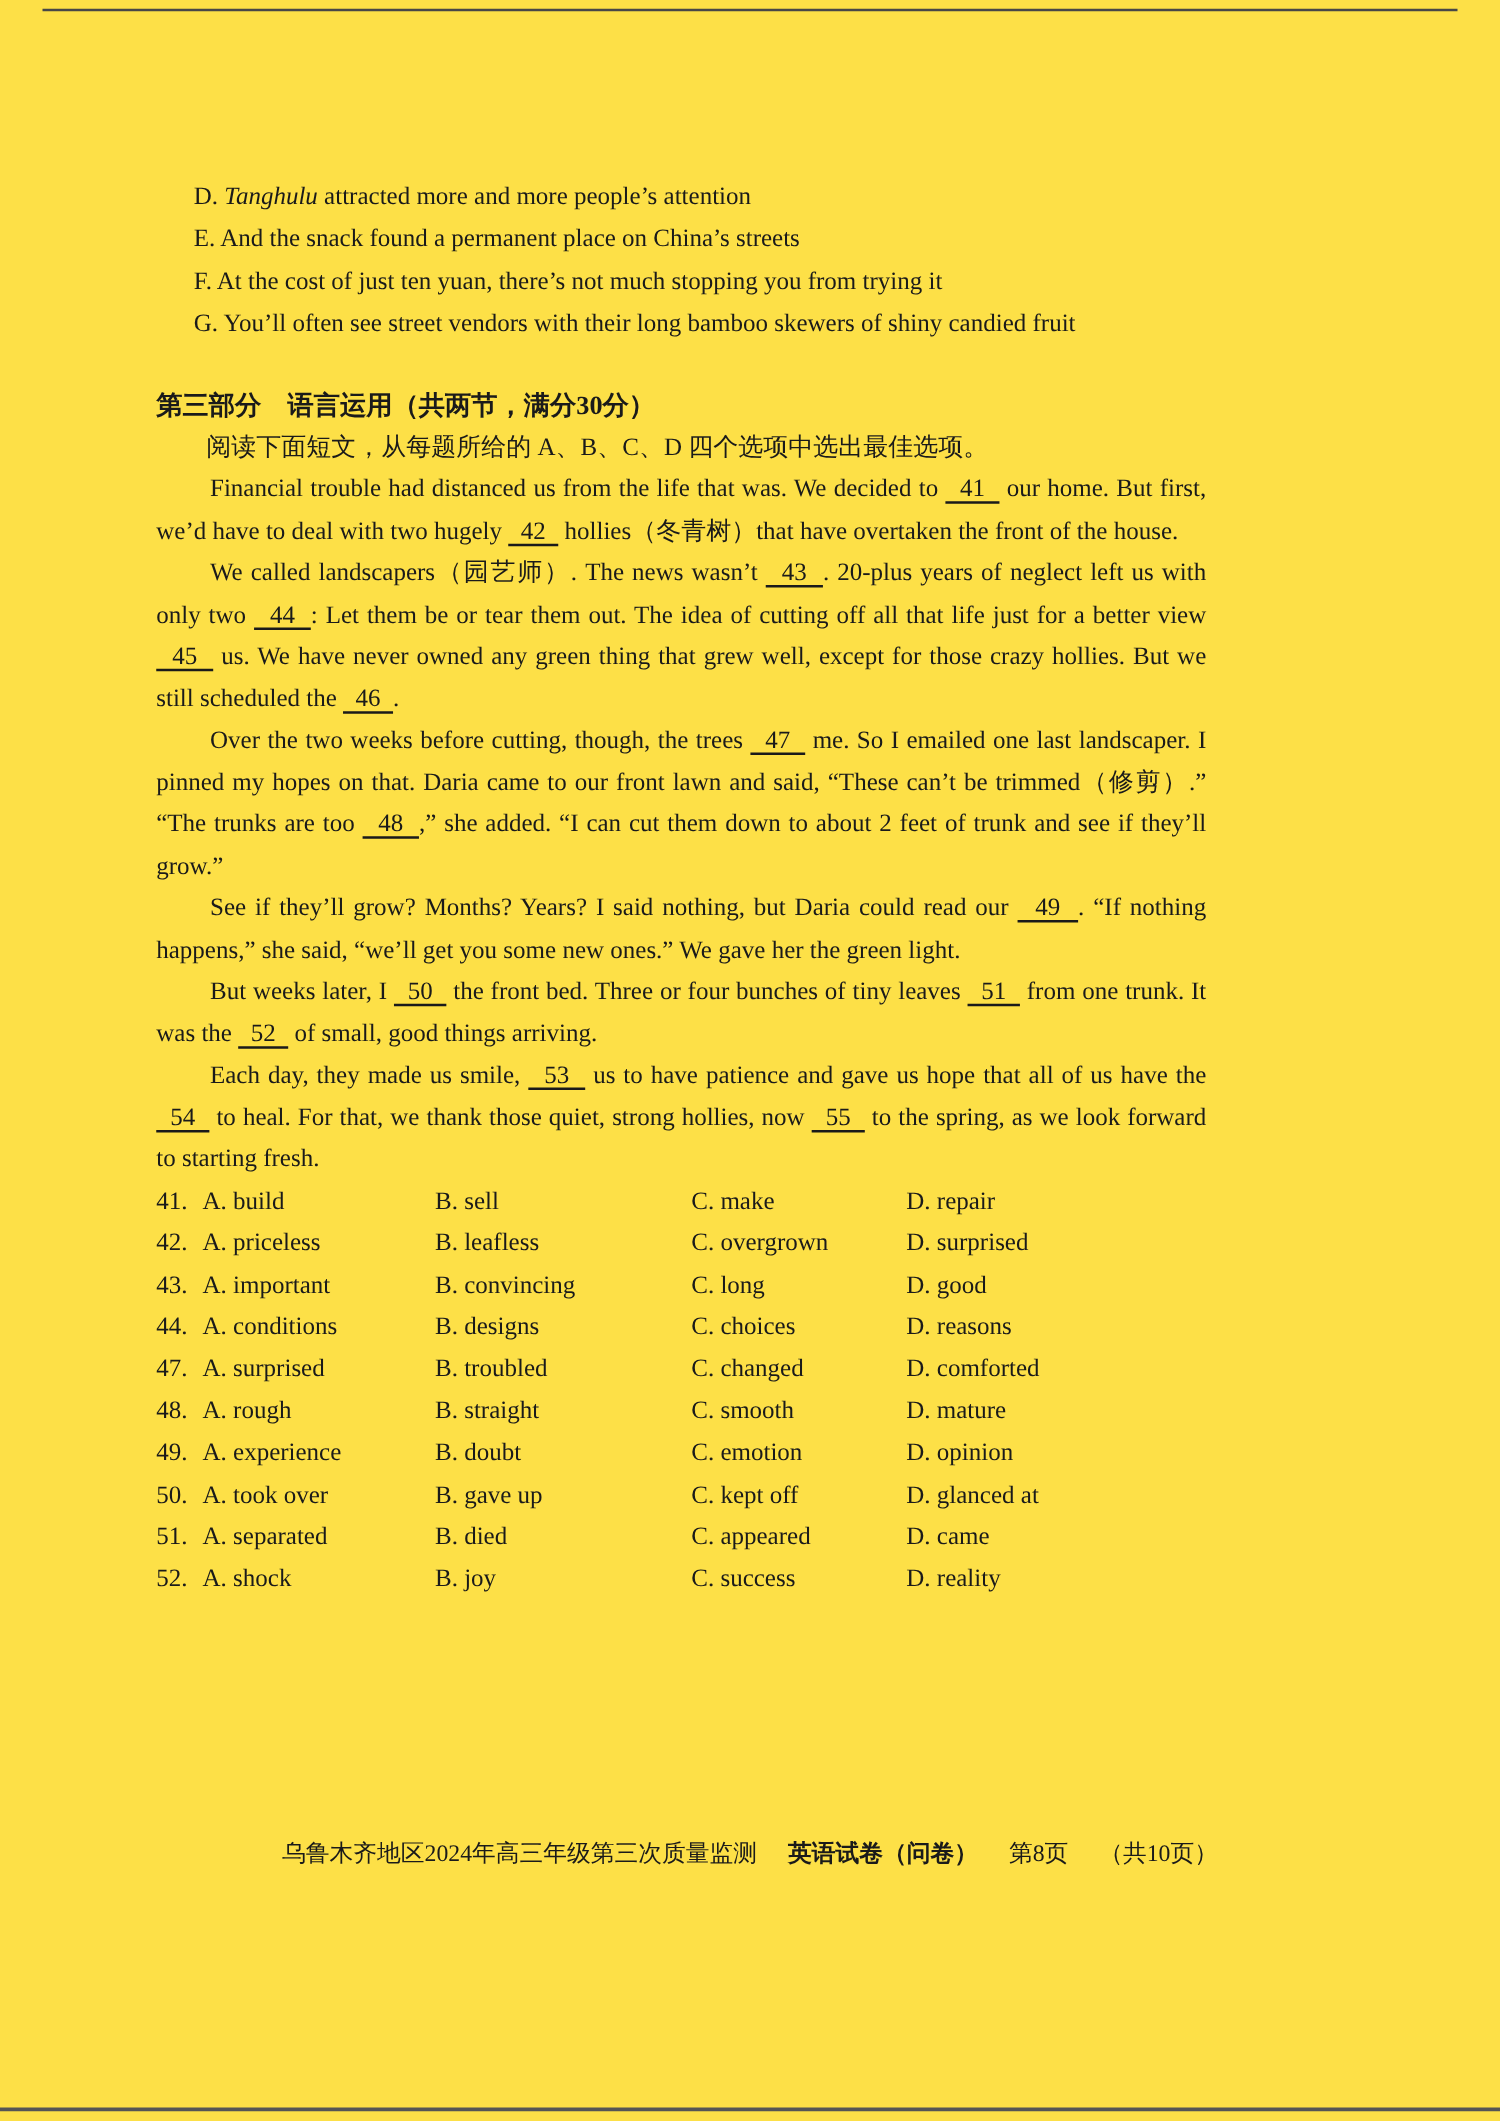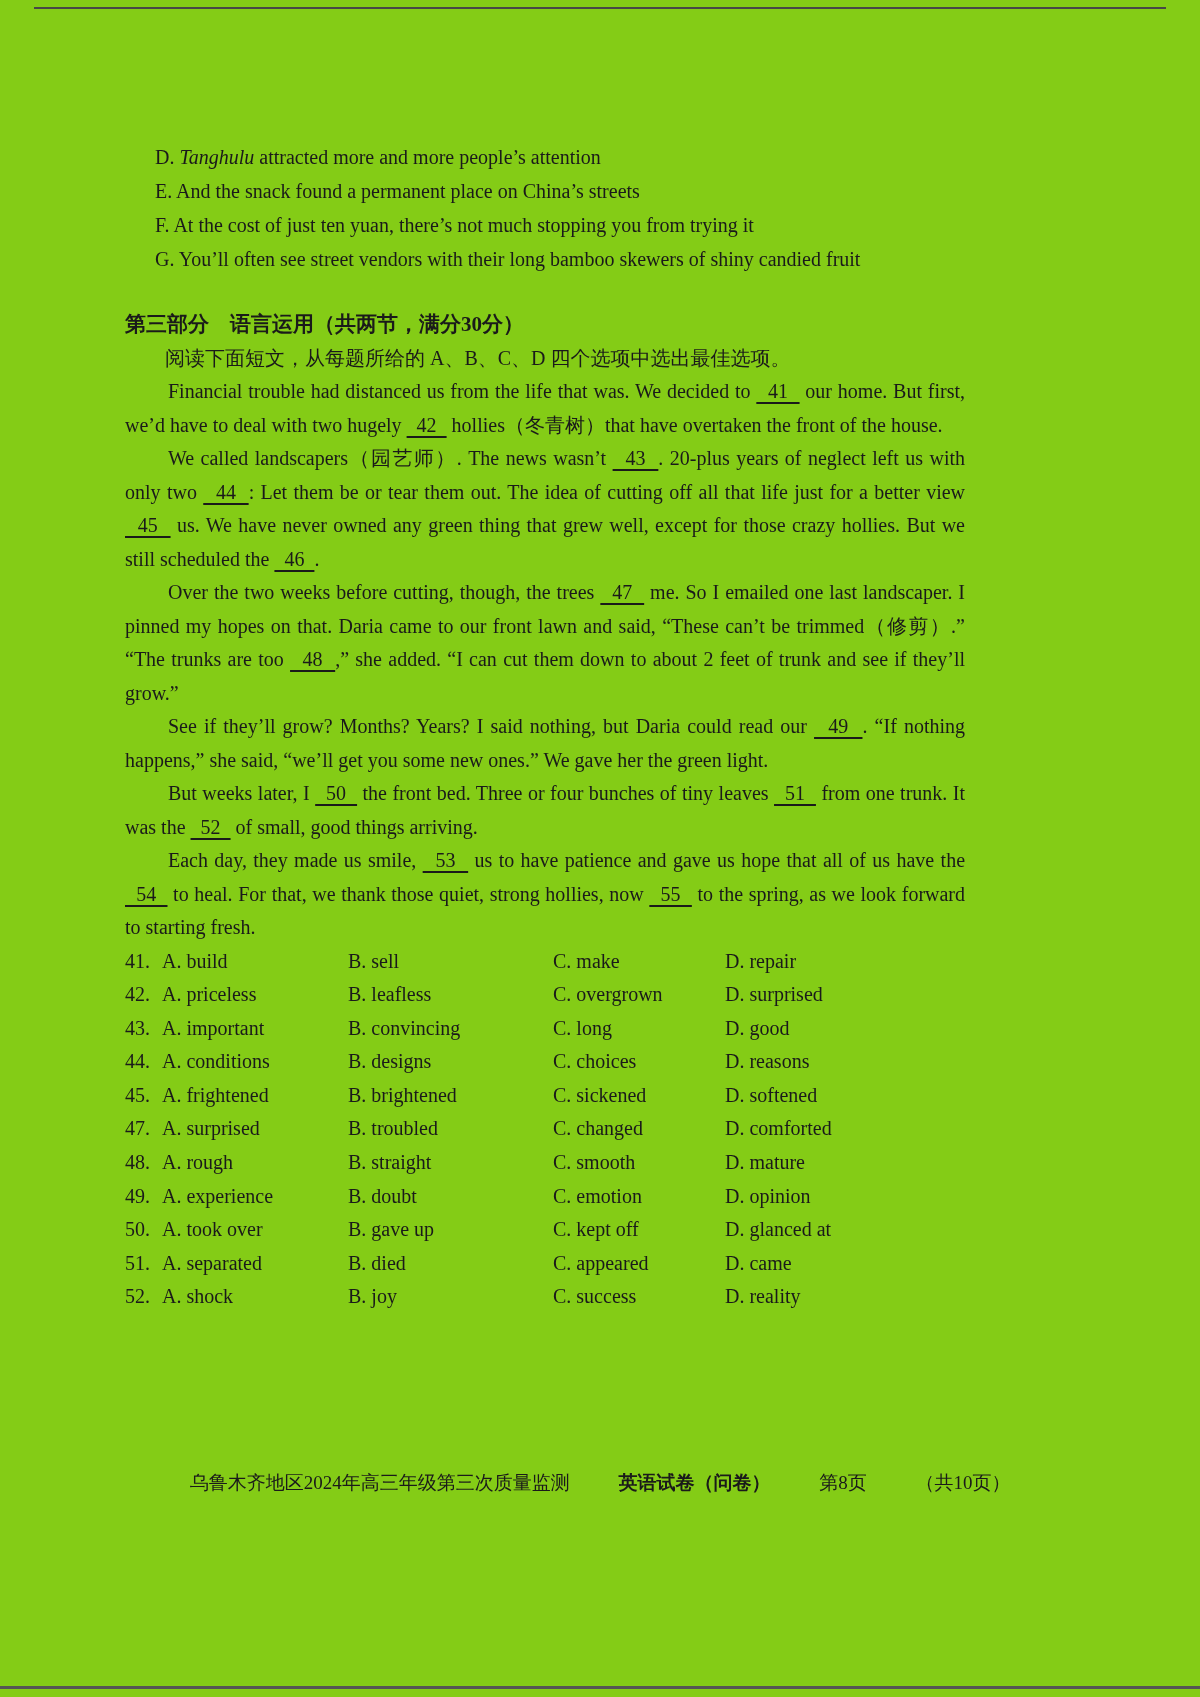--- a/index.html
+++ b/index.html
@@ -5,21 +5,21 @@
   html, body { margin: 0; padding: 0; }
   body {
     background: #e9e9e7;
     font-family: "Liberation Serif", "DejaVu Serif", serif;
   }
   .page {
     position: relative;
     width: 1200px;
     height: 1697px;
     margin: 0 auto;
-    background: #84cc16;
+    background: #fde047;
     color: #1a1a1a;
     overflow: hidden;
   }
   .scan-line { position: absolute; background: #474747; }
   .scan-line.top { top: 7px; left: 34px; width: 1132px; height: 2px; }
   .scan-line.bottom { top: 1686px; left: 0; width: 1200px; height: 3px; background: #555; }
 
   .content {
     position: absolute;
     left: 125px;
@@ -68,21 +68,21 @@
 
   .footer {
     position: absolute;
     top: 1470px;
     left: 0;
     width: 100%;
     text-align: center;
     font-size: 19px;
     color: #1a1a1a;
   }
-  .footer .seg { margin: 0 22px; }
+  .footer .seg { margin: 0 10px; }
   .footer .bold { font-weight: bold; }
 </style>
 </head>
 <body>
 
 <div class="page">
   <div class="scan-line top"></div>
 
   <div class="content">
 
@@ -130,27 +130,20 @@
     <span class="q-cell">D. good</span>
   </div>
         <div class="q-row">
     <span class="q-cell">44.</span>
     <span class="q-cell">A. conditions</span>
     <span class="q-cell">B. designs</span>
     <span class="q-cell">C. choices</span>
     <span class="q-cell">D. reasons</span>
   </div>
         <div class="q-row">
-    <span class="q-cell">45.</span>
-    <span class="q-cell">A. frightened</span>
-    <span class="q-cell">B. brightened</span>
-    <span class="q-cell">C. sickened</span>
-    <span class="q-cell">D. softened</span>
-  </div>
-        <div class="q-row">
     <span class="q-cell">47.</span>
     <span class="q-cell">A. surprised</span>
     <span class="q-cell">B. troubled</span>
     <span class="q-cell">C. changed</span>
     <span class="q-cell">D. comforted</span>
   </div>
         <div class="q-row">
     <span class="q-cell">48.</span>
     <span class="q-cell">A. rough</span>
     <span class="q-cell">B. straight</span>

